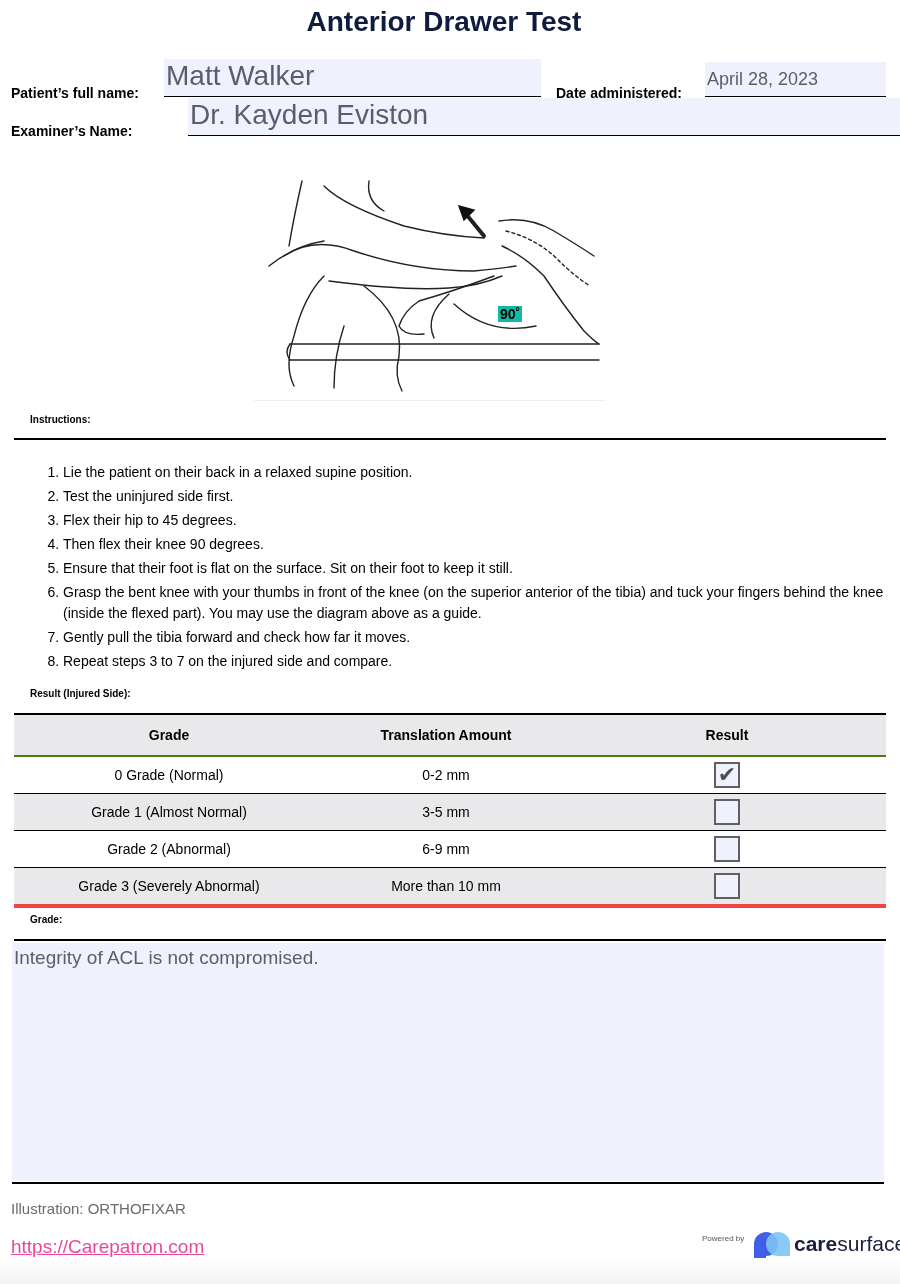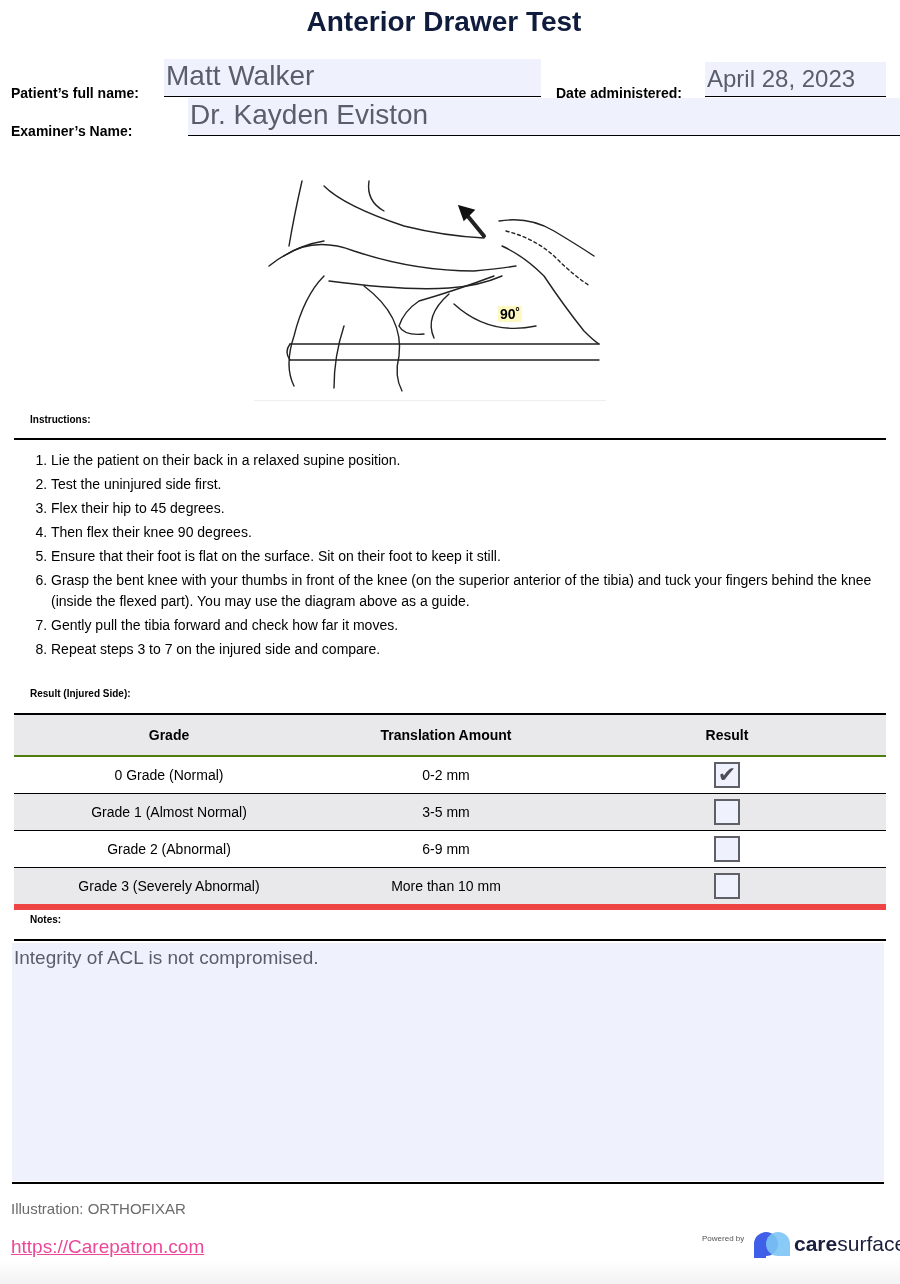--- a/index.html
+++ b/index.html
@@ -13,42 +13,42 @@
   .title {
     left: 0; width: 888px; top: 6px; text-align: center;
     font-size: 28px; font-weight: bold; color: #101c3d;
   }
   .label { font-size: 14px; font-weight: bold; color: #000; }
   .field {
     background: #eff2fd; border-bottom: 1.5px solid #000;
     color: #5a5d6b; font-size: 28px; line-height: 34px;
     padding-left: 2px; box-sizing: border-box; white-space: nowrap; overflow: hidden;
   }
-  .field.small { font-size: 24px; }
+  .field.small { font-size: 18px; }
   .illus { left: 254px; top: 176px; width: 352px; height: 226px; }
   .section-h { font-size: 10px; font-weight: bold; }
   .rule { height: 2px; background: #000; }
   ol.instr {
-    left: 14px; top: 450px; width: 870px; margin: 0; padding: 0 0 0 37px;
+    left: 14px; top: 450px; width: 870px; margin: 12px; padding: 0 0 0 37px;
     font-size: 14px; line-height: 21px; box-sizing: border-box;
   }
   ol.instr li { margin-bottom: 3px; padding-left: 0; }
   table.res {
     left: 14px; top: 713px; width: 872px; border-collapse: collapse;
     font-size: 14px;
   }
   table.res th {
     background: #e9e9ec; height: 38px; font-weight: bold; text-align: center;
     border-top: 2px solid #000; border-bottom: 2px solid #4d7c0f;
   }
   table.res td {
     height: 36px; text-align: center; border-bottom: 1px solid #000; padding: 0;
   }
   table.res tr.alt td { background: #e9e9ec; }
-  table.res tr.last td { border-bottom: 6px solid #ef4444; }
+  table.res tr.last td { border-bottom: 4px solid #ef4444; }
   .cbox {
     display: inline-block; width: 26px; height: 26px; box-sizing: border-box;
     border: 2px solid #5f6066; background: #eff2fd; vertical-align: middle;
     position: relative;
   }
   .cbox .mark {
     position: absolute; left: 0; top: -3px; width: 22px; text-align: center;
     font-size: 22px; color: #4b4c57; line-height: 28px;
   }
   .notes-box {
@@ -106,21 +106,21 @@
     <path d="M252 55 Q280 62 300 80 Q320 100 336 110" stroke-dasharray="3 3"></path>
 
     <path d="M240 100 Q200 115 165 125 Q150 135 145 150 Q150 160 170 158"></path>
     <path d="M195 118 Q170 140 180 162"></path>
 
     <path d="M230 60 L212 38" stroke-width="4"></path>
     <path d="M205 30 L220 34 L210 44 Z" fill="#111" stroke="#111"></path>
 
     <path d="M200 128 Q235 160 282 150"></path>
   </svg>
-  <span class="abs" style="left:244px; top:130px; font-size:14px; font-weight:bold; background:#fef9c3; padding:0 2px;">90˚</span>
+  <span class="abs" style="left:244px; top:130px; font-size:14px; font-weight:bold; background:#14b8a6; padding:0 2px;">90˚</span>
   <div class="abs" style="left:0; top:224px; width:352px; height:1px; background:#eee;"></div>
 </div>
 
 <div class="abs section-h" style="left:30px; top:414px;">Instructions:</div>
 <div class="abs rule" style="left:14px; top:438px; width:872px;"></div>
 <ol class="abs instr">
   <li>Lie the patient on their back in a relaxed supine position.</li>
   <li>Test the uninjured side first.</li>
   <li>Flex their hip to 45 degrees.</li>
   <li>Then flex their knee 90 degrees.</li>
@@ -177,21 +177,21 @@
       <td>More than 10 mm</td>
       <td>
         <span class="cbox">
           <span class="mark"></span>
         </span>
       </td>
     </tr>
   </tbody>
 </table>
 
-<div class="abs section-h" style="left:30px; top:914px;">Notes:</div>
+<div class="abs section-h" style="left:30px; top:914px;">Grade:</div>
 <div class="abs rule" style="left:14px; top:939px; width:872px;"></div>
 <div class="abs notes-box">Integrity of ACL is not compromised.</div>
 <div class="abs rule" style="left:12px; top:1182px; width:872px;"></div>
 
 <div class="abs footer-credit">Illustration: ORTHOFIXAR</div>
 <div class="abs footer-link">https://Carepatron.com</div>
 <div class="abs powered">Powered by</div>
 <div class="abs brand">
   <svg width="38" height="28" viewBox="0 0 38 28">
     <path d="M2 28 L2 14 A12 12 0 0 1 26 14 A12 12 0 0 1 14 26 L14 28 Z" fill="#3f5fe8"></path>

